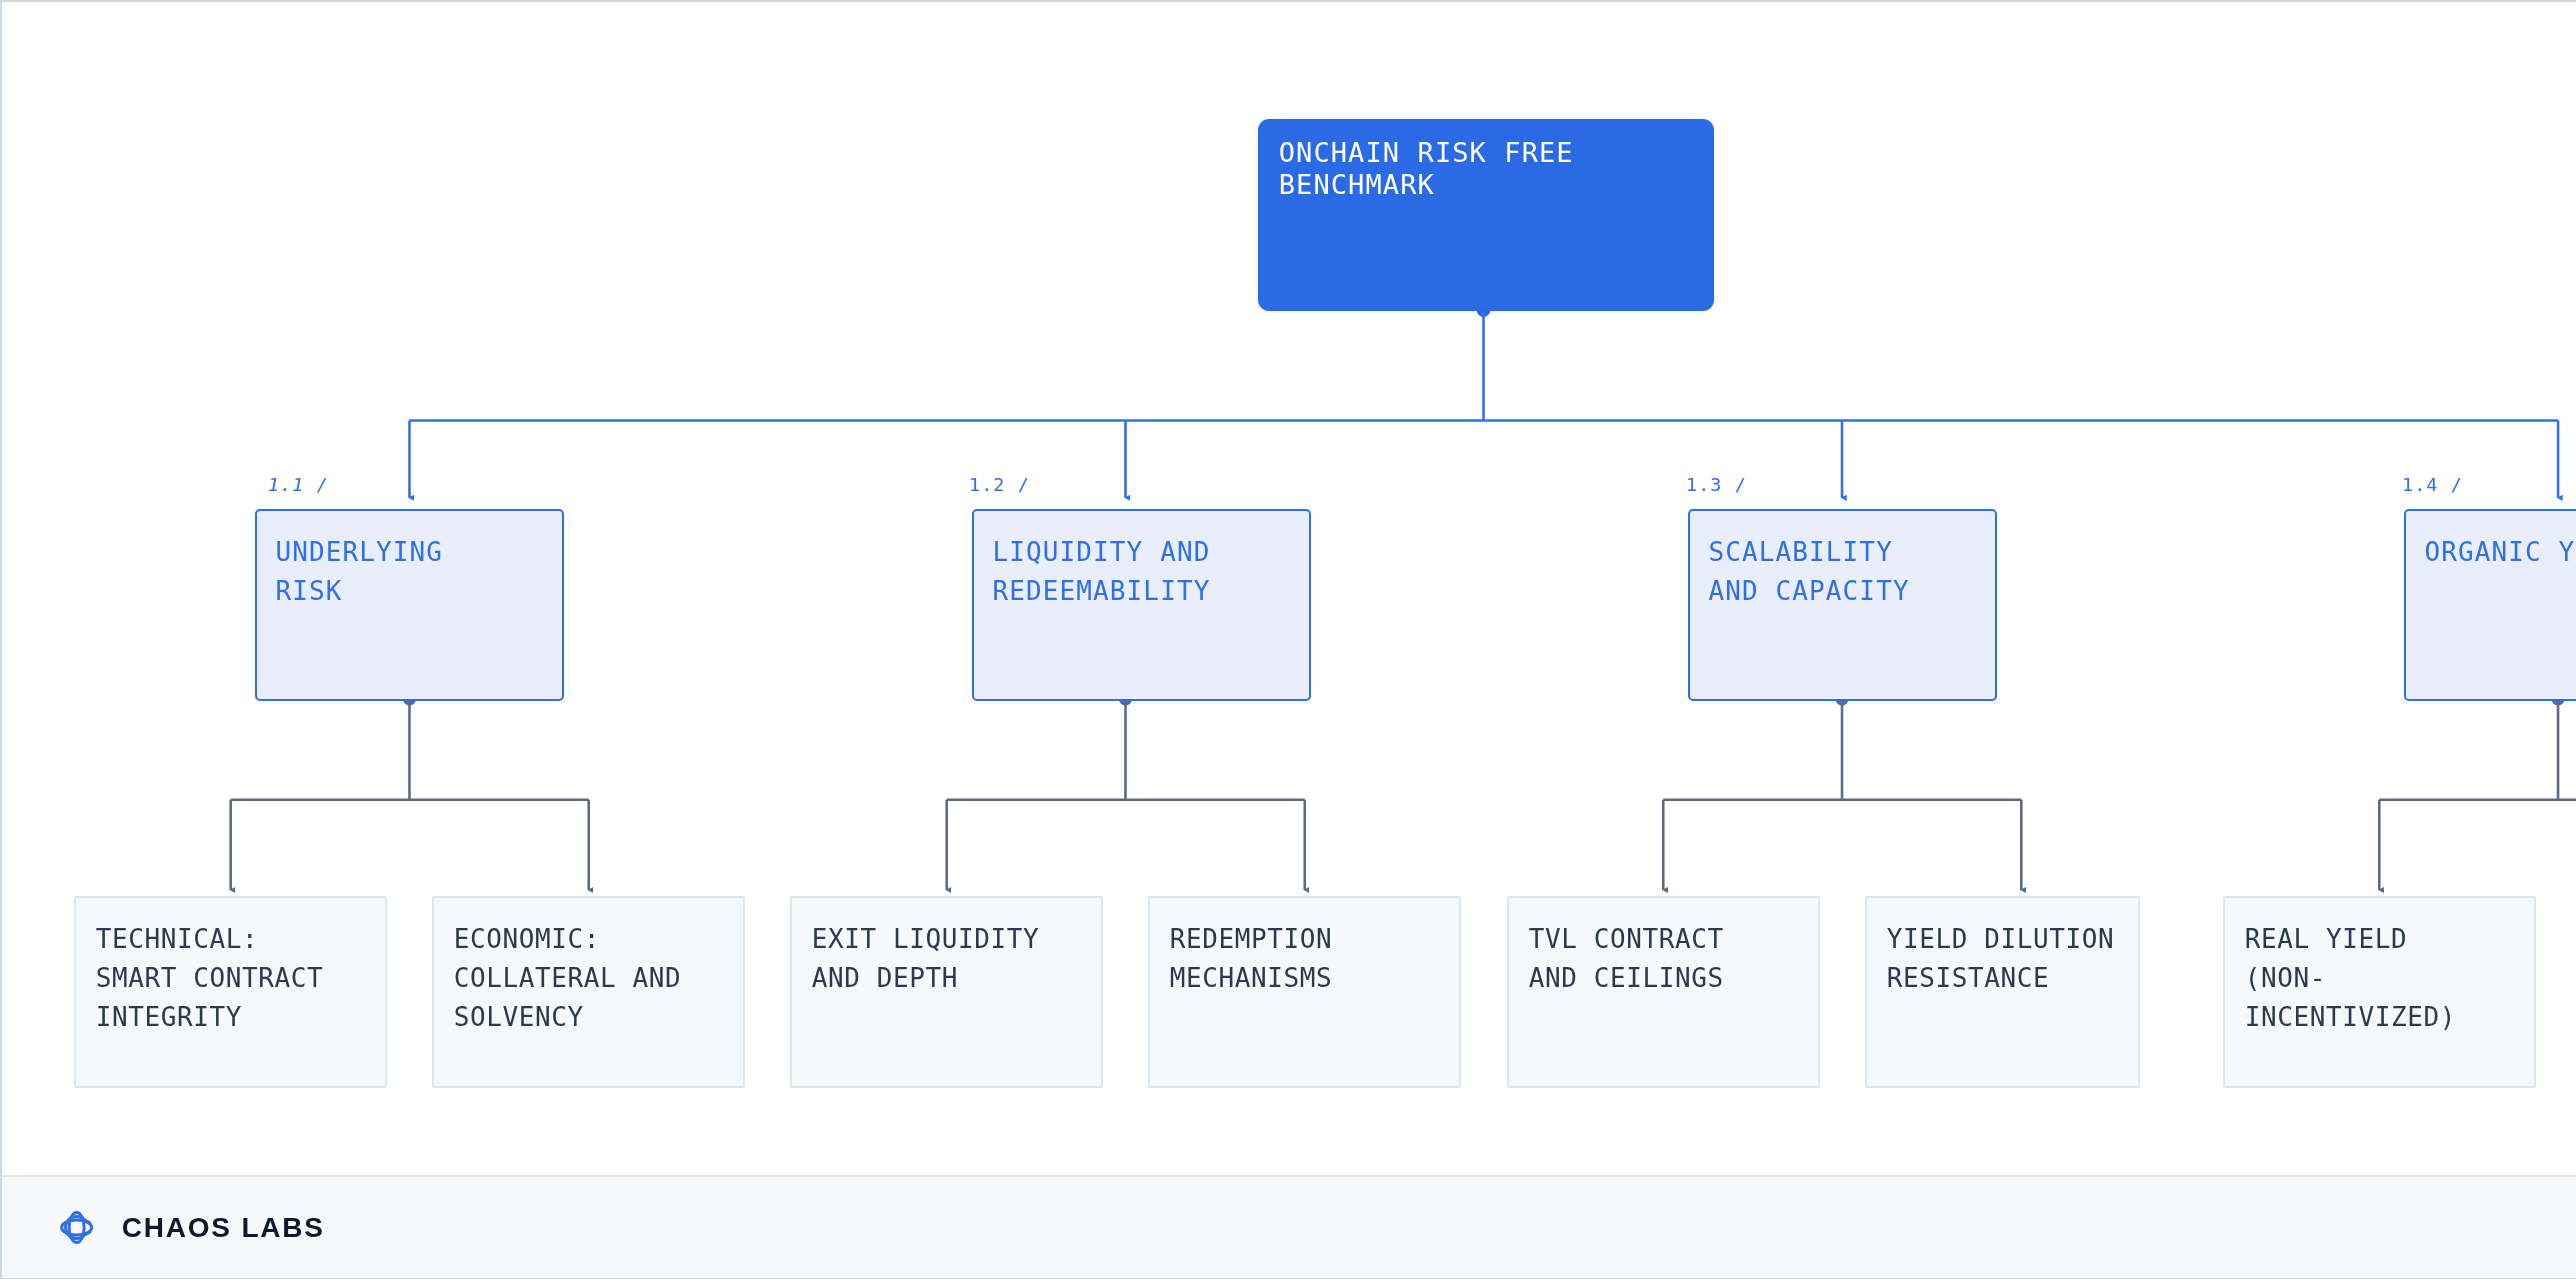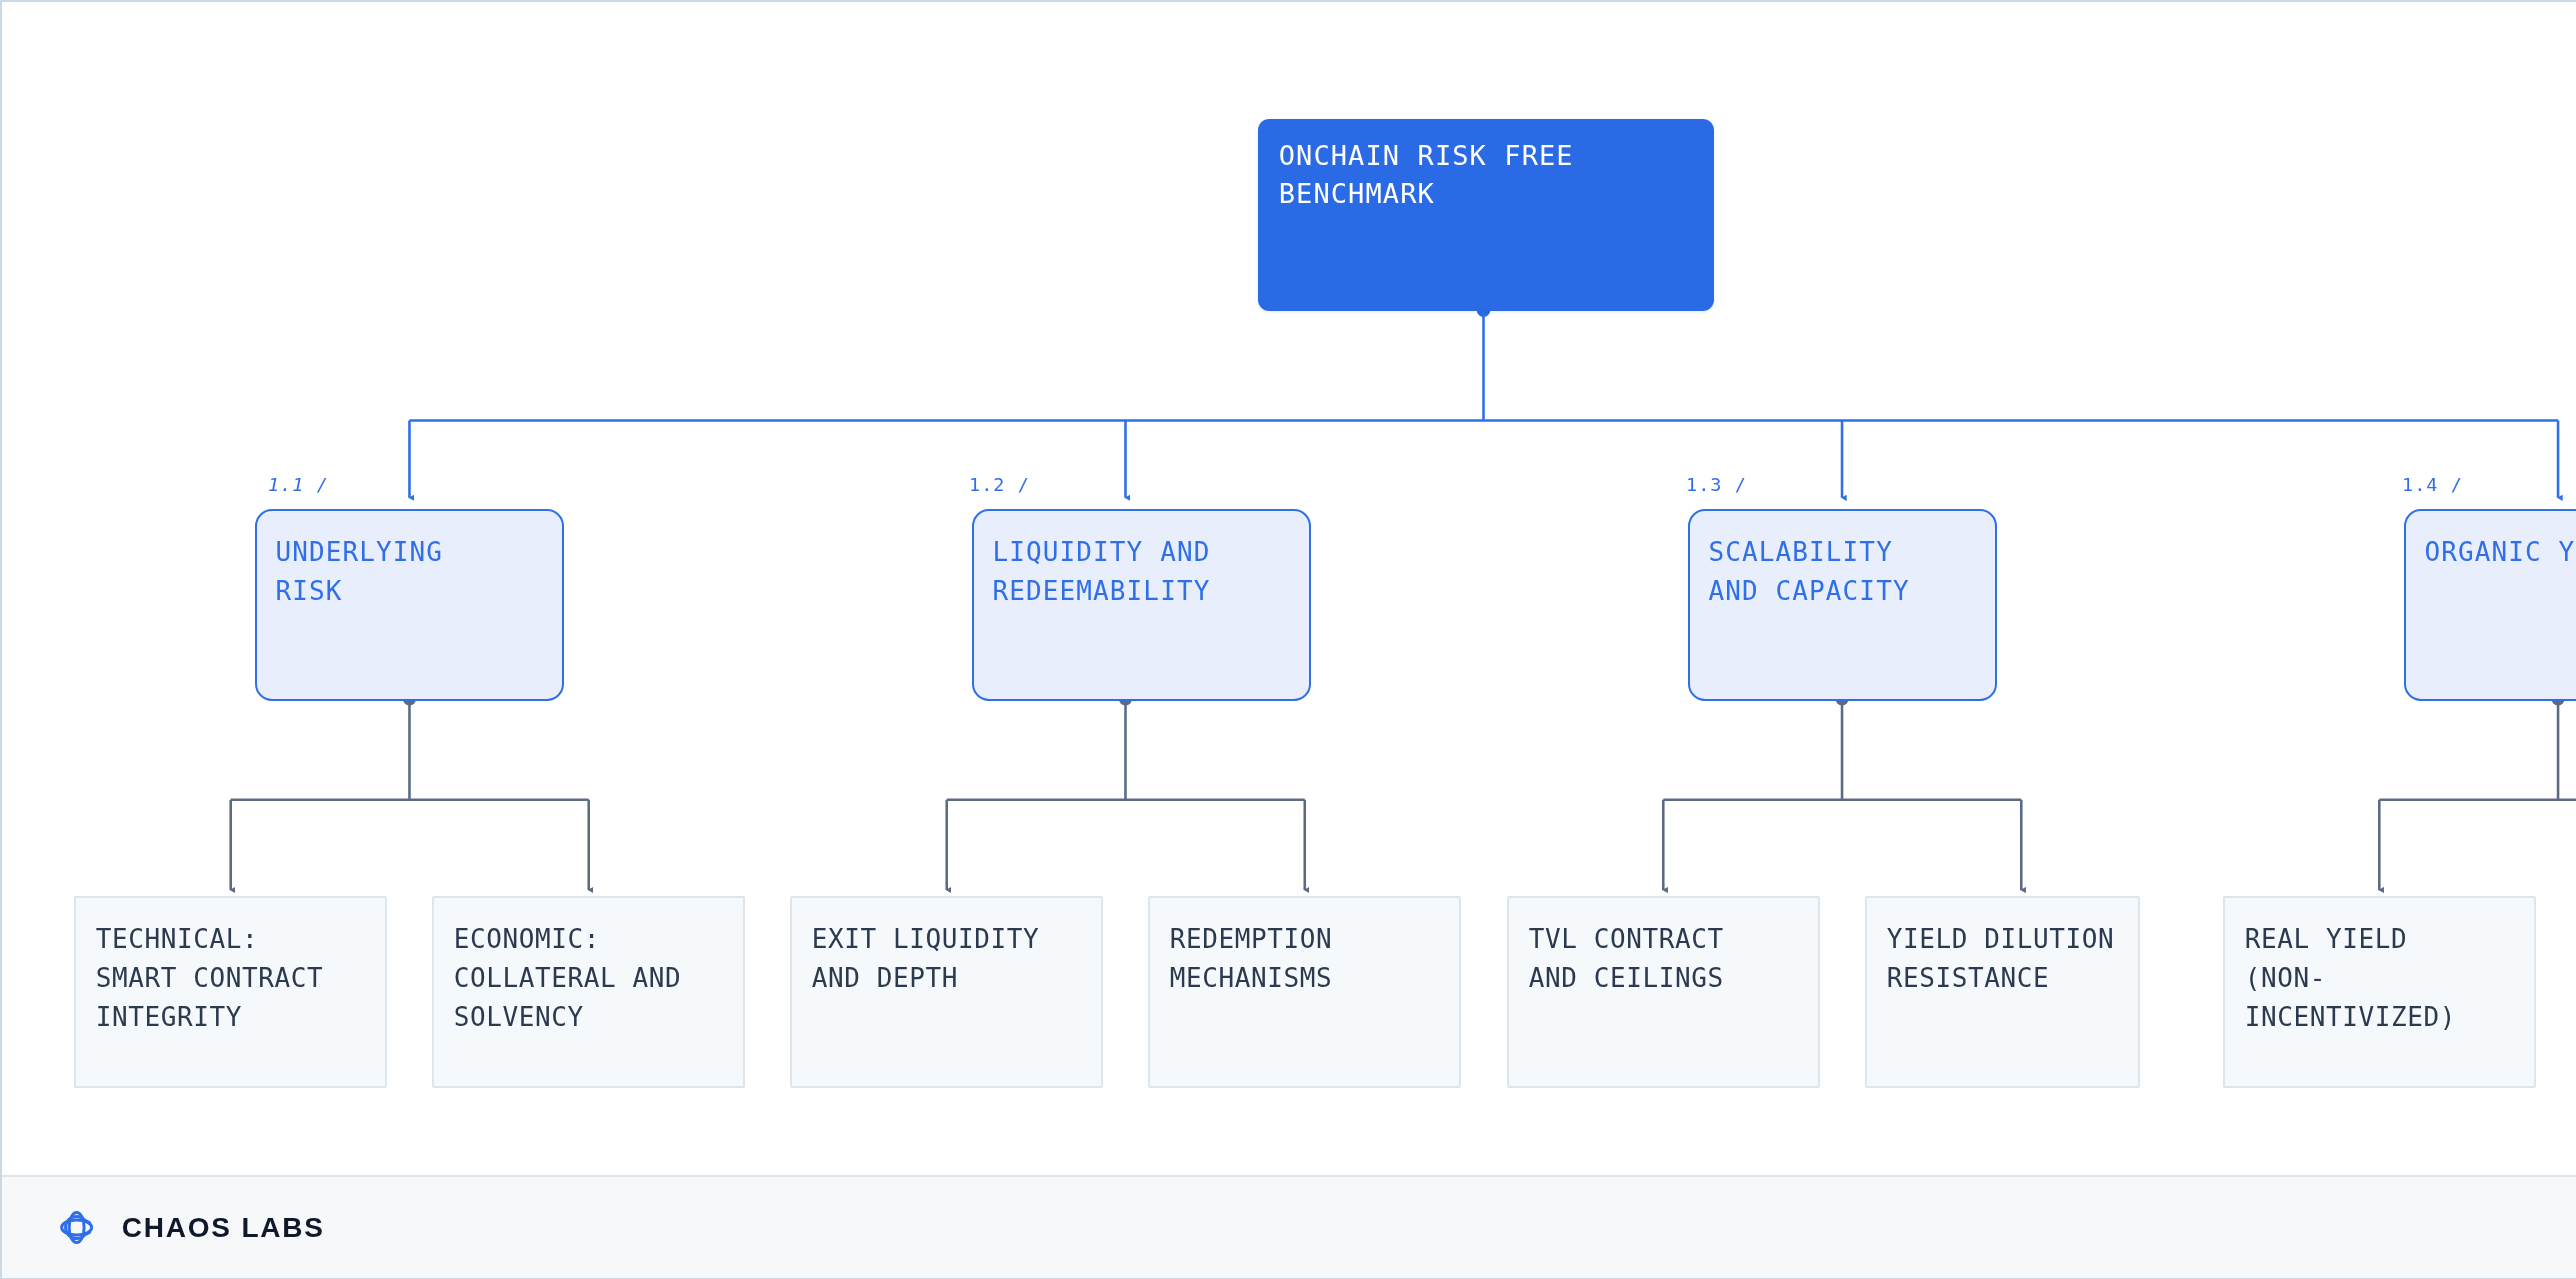--- a/index.html
+++ b/index.html
@@ -28,29 +28,29 @@
 
   .node.root{
     background:#2a6ae4;
     border-radius:11.3px;
     box-shadow:0 1px 3.1px rgba(20,40,80,.10);
   }
   .node.root .ntext{
     position:absolute;left:20.6px;top:17.5px;right:15.5px;
     color:#ffffff;
     font-size:27px;
-    line-height:38px;
+    line-height:32px;
     letter-spacing:1.1px;
     white-space:pre-line;
   }
 
   .node.cat{
     background:#e8eefc;
     border:2.6px solid #2f6fe8;
-    border-radius:17px;
+    border-radius:5px;
   }
   .node.cat .ntext{
     position:absolute;left:18.5px;top:21.6px;right:12.4px;
     color:#2f6fe8;
     font-size:26px;
     line-height:39px;
     letter-spacing:1.1px;
     white-space:pre-line;
   }
 

